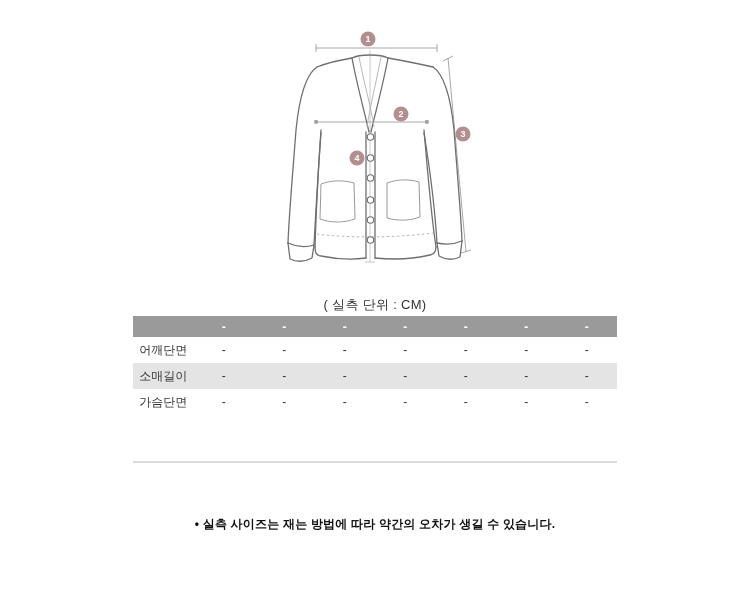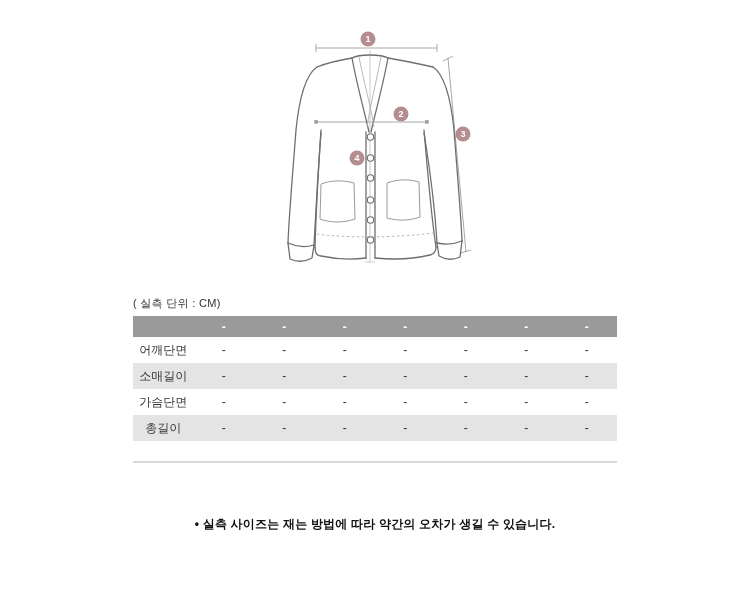--- a/index.html
+++ b/index.html
@@ -13,21 +13,21 @@
   
   .diagram {
     position:absolute; left:275px; top:25px;
     width:225px; height:245px;
   }
   .diagram svg { display:block; width:100%; height:100%; }
 
   
   .unit-note {
     position:absolute; left:133px; top:296px; width:484px;
-    text-align:left; font-size:11px; color:#333; letter-spacing:0.3px;
+    text-align:center; font-size:13px; color:#333; letter-spacing:0.3px;
   }
 
   
   .size-table {
     position:absolute; left:133px; top:316px; width:484px;
     border-collapse:collapse; table-layout:fixed;
     font-size:12px; text-align:center; color:#333;
   }
   .size-table th, .size-table td {
     padding:0; vertical-align:middle; overflow:hidden; white-space:nowrap;
@@ -196,28 +196,18 @@
     <tr>
       <td class="row-label">가슴단면</td>
       <td>-</td>
       <td>-</td>
       <td>-</td>
       <td>-</td>
       <td>-</td>
       <td>-</td>
       <td>-</td>
     </tr>
-    <tr>
-      <td class="row-label">총길이</td>
-      <td>-</td>
-      <td>-</td>
-      <td>-</td>
-      <td>-</td>
-      <td>-</td>
-      <td>-</td>
-      <td>-</td>
-    </tr>
   </tbody>
 </table>
 
 <div class="divider"></div>
 
 <div class="footer-note">• 실측 사이즈는 재는 방법에 따라 약간의 오차가 생길 수 있습니다.</div>
 
 </body></html>

